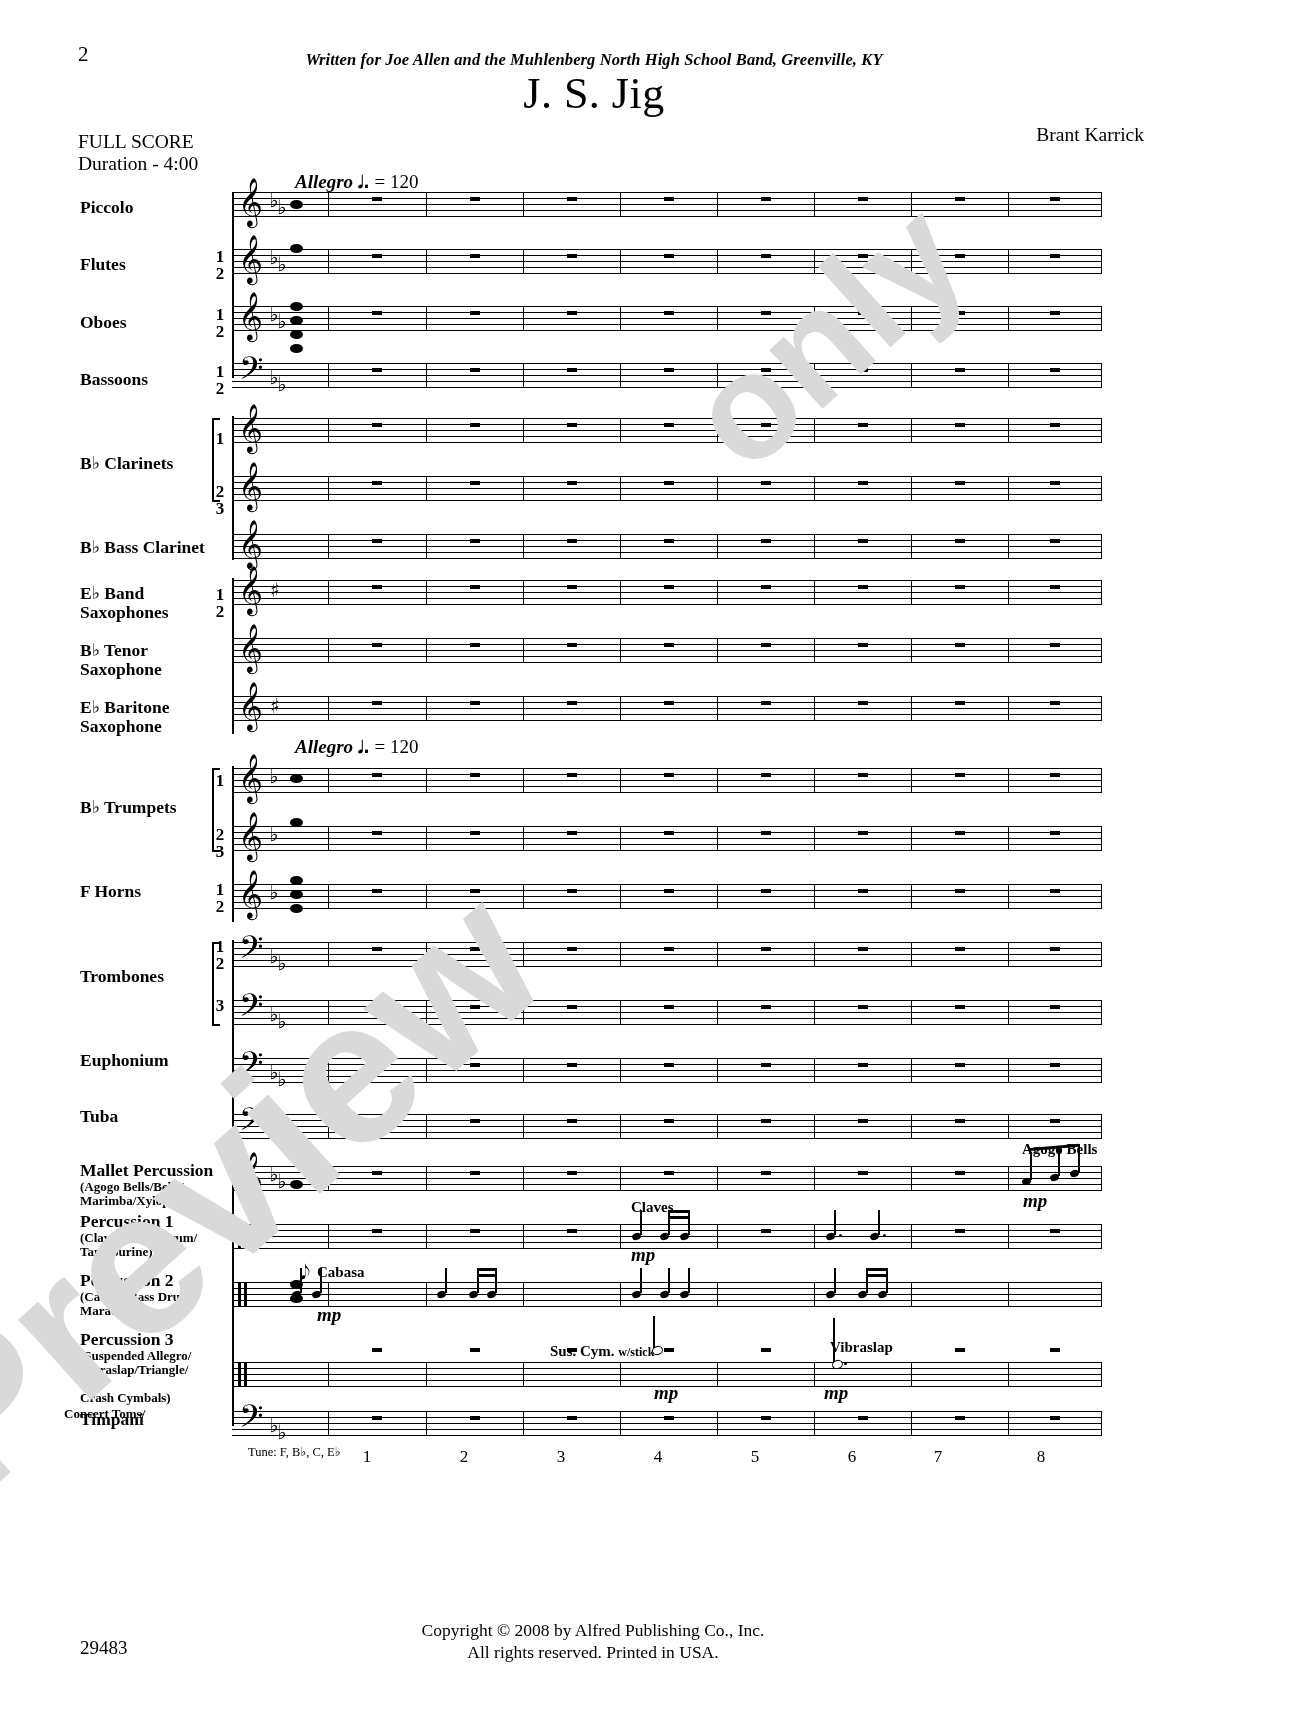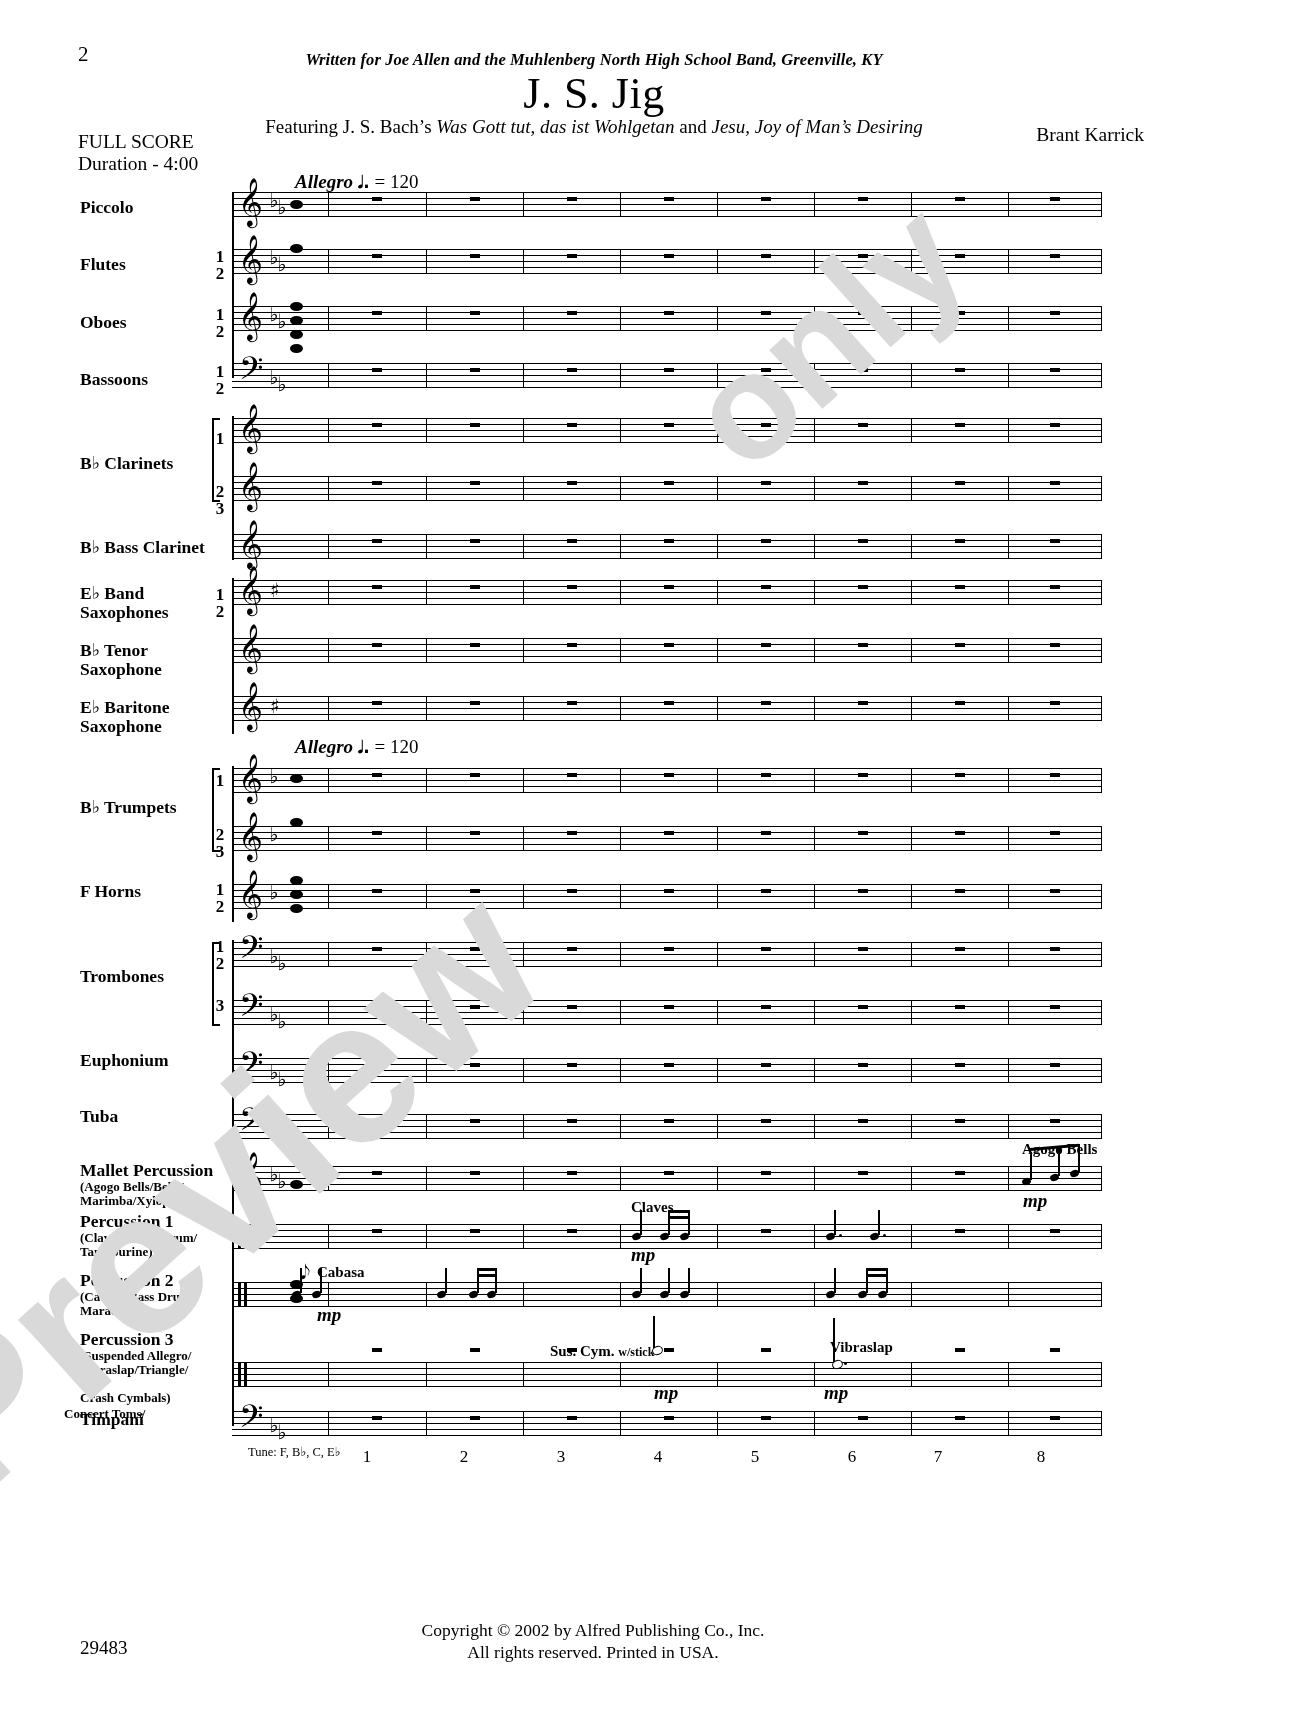--- a/index.html
+++ b/index.html
@@ -118,23 +118,20 @@
   <div class="pageno">2</div>
 
   <div class="dedication">
     <span class="dedication-inner">Written for Joe Allen and the Muhlenberg North High School Band, Greenville, KY</span>
   </div>
 
   <div class="title">
     <span class="title-inner">J. S. Jig</span>
   </div>
 
-  <div class="featuring">
-    <span class="featuring-inner"><span>Featuring J. S. Bach’s </span><i>Was Gott tut, das ist Wohlgetan</i><span> and </span><i>Jesu, Joy of Man’s Desiring</i></span>
-  </div>
 
   <div class="composer">Brant Karrick</div>
 
   <div class="fullscore">
     <div>FULL SCORE</div>
     <div>Duration - 4:00</div>
   </div>
 
   <div class="iname" style="left:80px;top:198px;">Piccolo</div>
   <div class="iname" style="left:80px;top:255px;">Flutes</div>
@@ -926,19 +923,19 @@
   <div class="meas" style="left:643px;top:1447px;">4</div>
   <div class="meas" style="left:740px;top:1447px;">5</div>
   <div class="meas" style="left:837px;top:1447px;">6</div>
   <div class="meas" style="left:923px;top:1447px;">7</div>
   <div class="meas" style="left:1026px;top:1447px;">8</div>
 
   <div class="cat">29483</div>
 
   <div class="copy">
     <span class="copy-inner">
-      <span>Copyright © 2002 by Alfred Publishing Co., Inc.</span><br>
+      <span>Copyright © 2008 by Alfred Publishing Co., Inc.</span><br>
       <span>All rights reserved. Printed in USA.</span>
     </span>
   </div>
 
 
 </div>
 
 </body></html>

